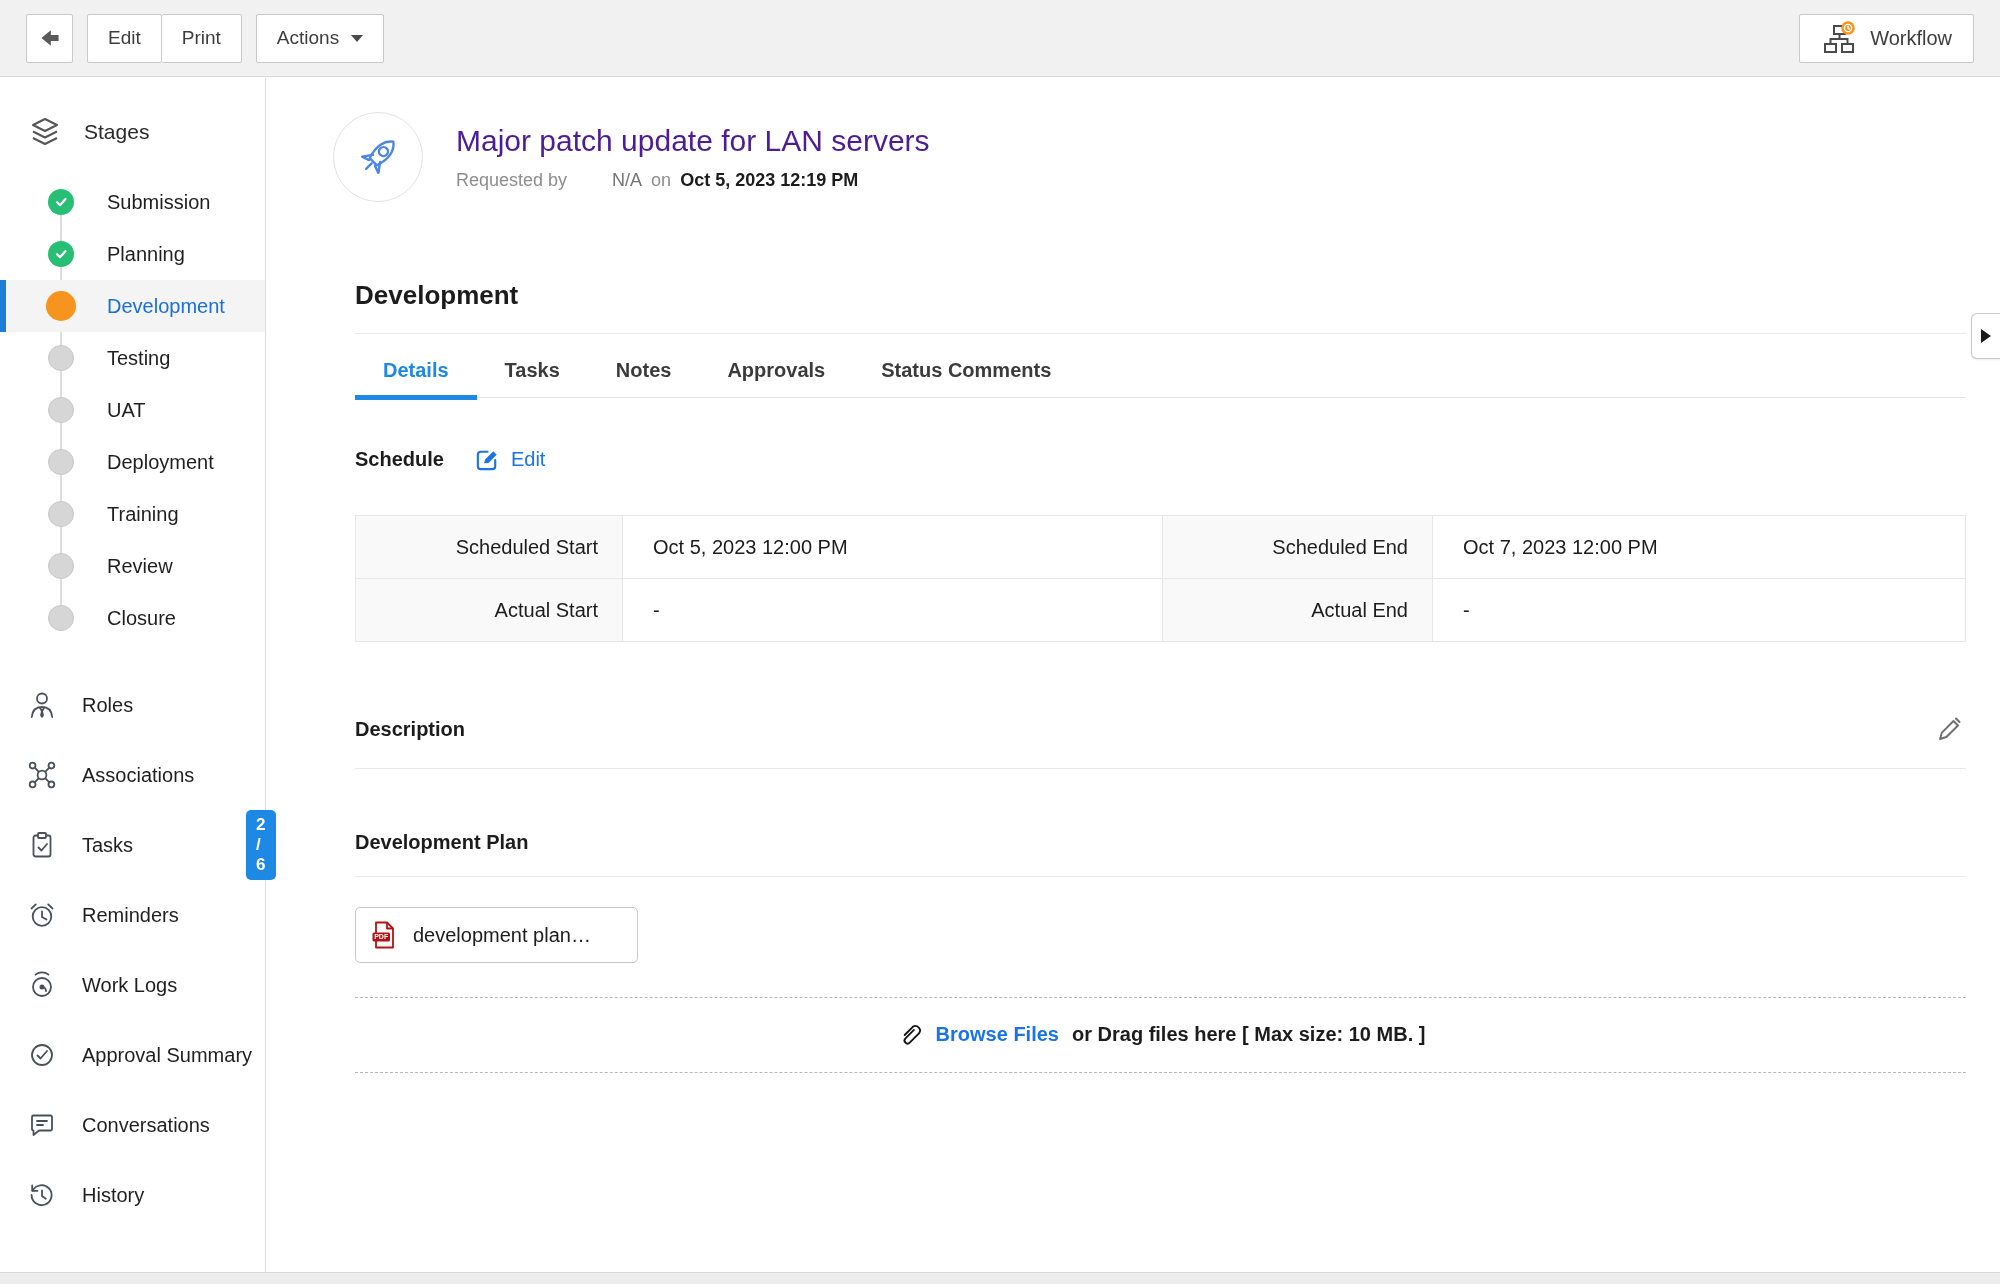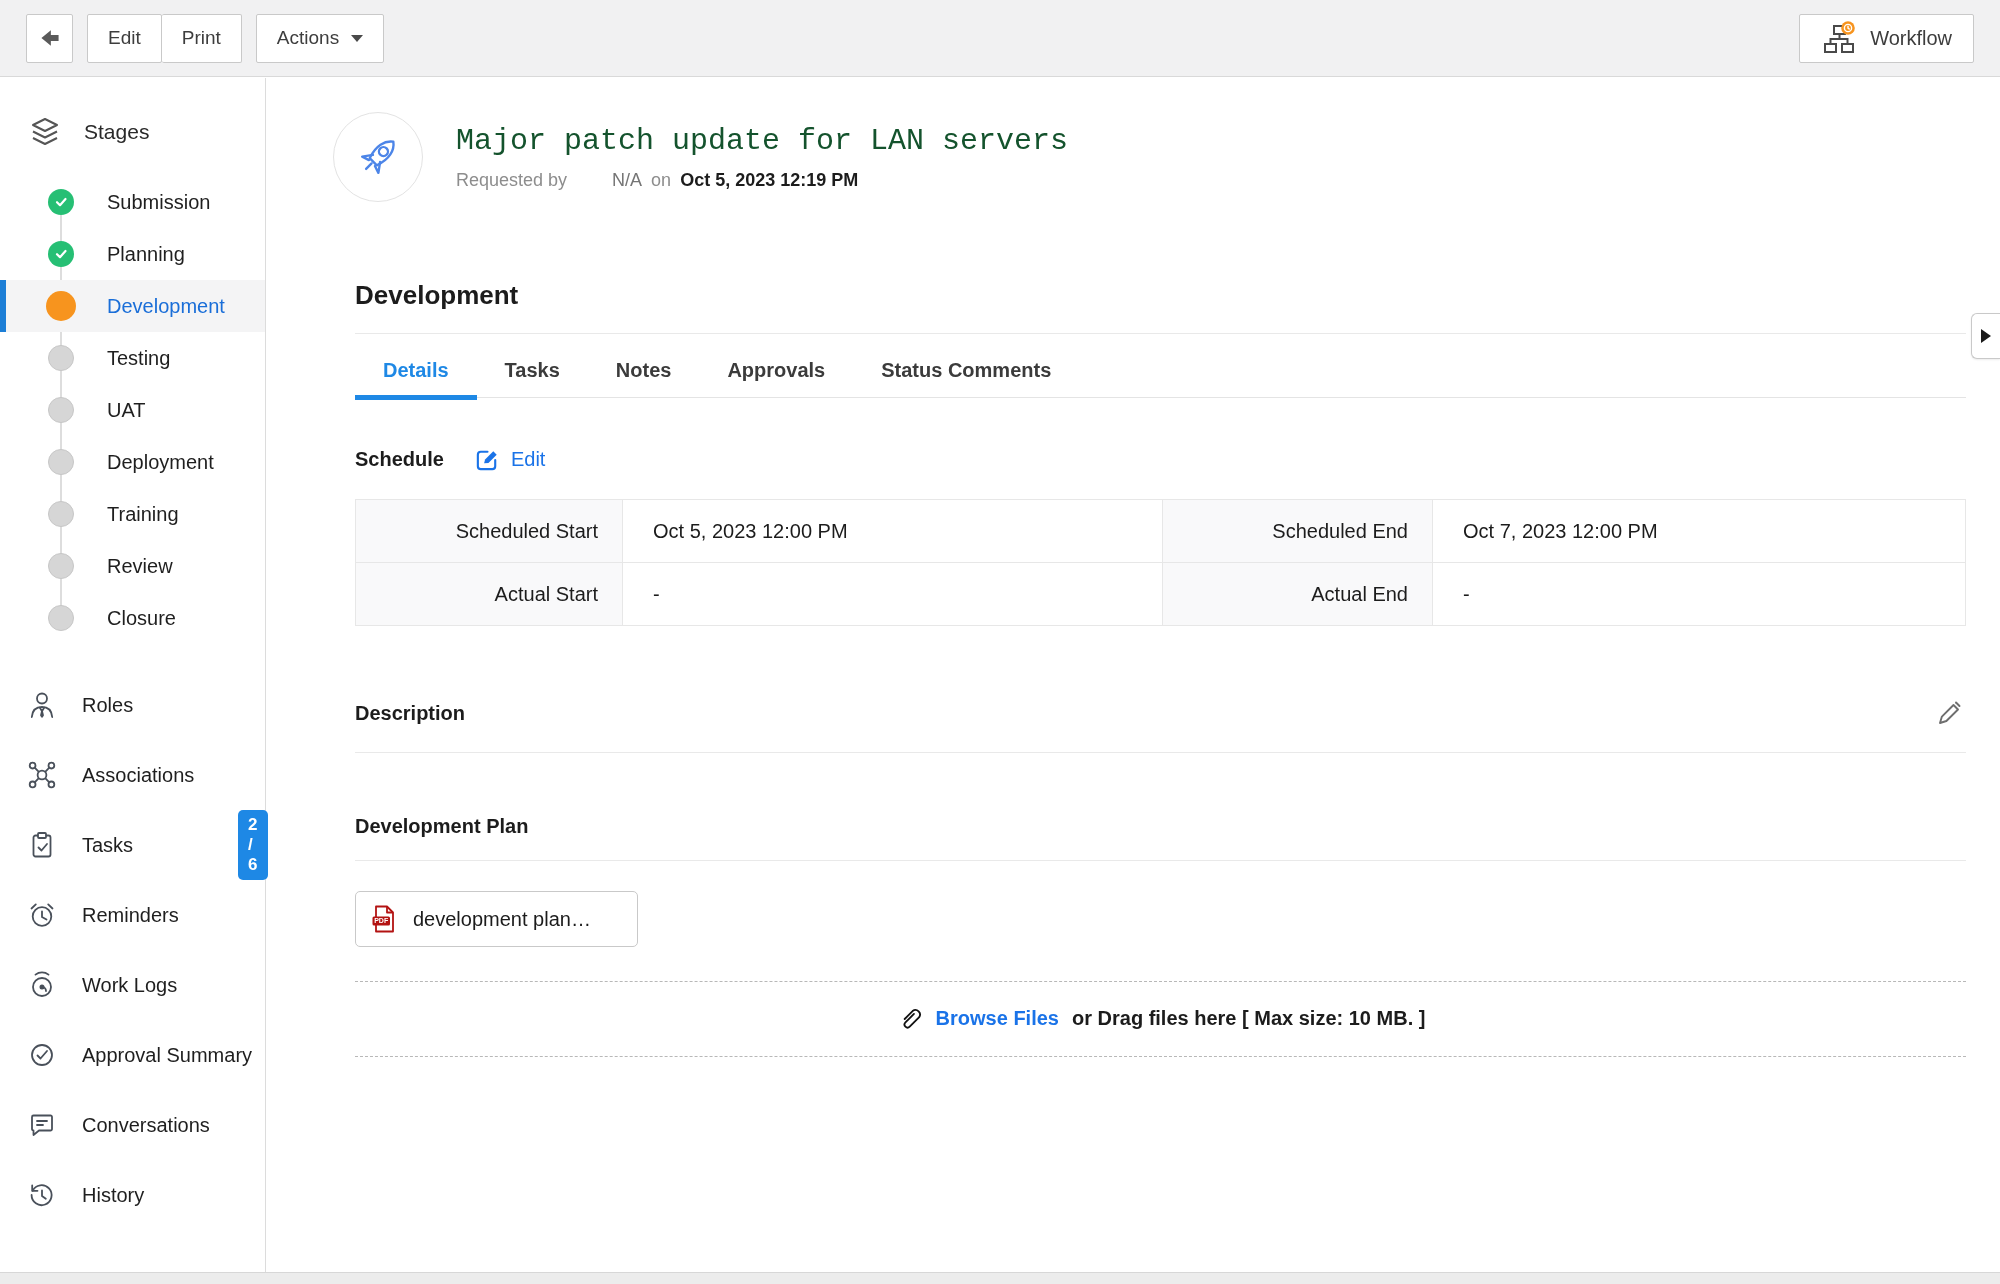--- a/index.html
+++ b/index.html
@@ -43,29 +43,29 @@
   .stage-row.pending .stage-dot{ background:#d6d6d6; border:1px solid #c7c7c7; }
   .stage-row.active{ background:#f4f4f5; box-shadow:inset 6px 0 0 0 #1c7ed6; }
   .stage-row.active .stage-dot{ background:#f7941e; width:30px; height:30px; margin-left:46px; margin-right:31px; }
   .stage-label{ font-size:20px; color:#1f1f1f; }
   .stage-row.active .stage-label{ color:#1a6ed8; font-weight:500; }
 
   .side-nav{ margin-top:26px; }
   .nav-item{ position:relative; height:70px; display:flex; align-items:center; padding-left:27px; gap:25px;
     font-size:20px; color:#1f1f1f; cursor:pointer; }
   .nav-icon{ width:30px; height:30px; display:flex; align-items:center; justify-content:center; flex:none; }
-  .nav-badge{ position:absolute; left:238px; background:#1e88e5; color:#fff; font-size:17px; font-weight:bold;
+  .nav-badge{ position:absolute; left:246px; background:#1e88e5; color:#fff; font-size:17px; font-weight:bold;
     padding:5px 10px; border-radius:5px; letter-spacing:.5px; }
 
   
   .main{ position:absolute; left:318px; top:77px; right:0; bottom:12px; background:#fff; }
   .entity-header{ display:flex; align-items:center; gap:33px; padding:35px 0 0 15px; }
   .avatar{ width:90px; height:90px; border:1px solid #e3e3e3; border-radius:50%;
     display:flex; align-items:center; justify-content:center; flex:none; background:#fff; }
-  .page-title{ font-size:30px; font-weight:500; color:#14532d; margin:0;font-family:Liberation Mono, monospace; }
+  .page-title{ font-size:30px; font-weight:500; color:#4c1d95; margin:0; }
   .subtitle{ margin-top:12px; font-size:18px; color:#8d8d8d; display:flex; gap:9px; align-items:baseline; }
   .subtitle .requester{ color:#757575;margin-left:36px; }
   .subtitle .req-date{ color:#1c1c1c; font-weight:bold; }
 
   .content{ padding:0 34px 0 37px; }
   .stage-title{ margin:78px 0 0; font-size:26px; font-weight:bold; color:#1c1c1c; }
   .rule{ height:1px; background:#e9e9e9; margin-top:22px; }
   .panel-tab{ position:absolute; right:0; top:236px; width:29px; height:46px; background:#fff;
     border:1px solid #c9c9c9; border-right:0; border-radius:6px 0 0 6px;
     display:flex; align-items:center; justify-content:center; box-shadow:0 1px 2px rgba(0,0,0,.08); cursor:pointer; }
@@ -73,21 +73,21 @@
 
   .tabs{ display:flex; margin-top:12px; border-bottom:1px solid #e4e4e4; }
   .tab{ padding:13px 28px 15px; font-size:20px; font-weight:bold; color:#3b3b3b; position:relative; cursor:pointer; }
   .tab.active{ color:#1e88e5; }
   .tab.active::after{ content:''; position:absolute; left:0; right:0; bottom:-3px; height:5px; background:#1e88e5; }
 
   .sched-head{ margin-top:48px; display:flex; align-items:center; gap:30px; }
   .sec-heading{ font-size:20px; font-weight:bold; color:#1c1c1c; }
   .edit-link{ display:flex; align-items:center; gap:10px; color:#1a73e8; font-size:20px; cursor:pointer; }
 
-  table.sched{ width:100%; border-collapse:collapse; margin-top:26px;padding-left:24px; }
+  table.sched{ width:100%; border-collapse:collapse; margin-top:42px;padding-left:24px; }
   table.sched td{ border:1px solid #e7e7e7; height:63px; font-size:20px; color:#1c1c1c; font-weight:500; }
   td.lbl{ background:#f9f9fa; text-align:right; padding-right:24px; }
   td.val{ padding-left:30px; background:#fff; }
 
   .desc-head{ margin-top:70px; display:flex; justify-content:space-between; align-items:center; }
   .desc-text{ margin-top:34px; font-size:20px; line-height:1.55; color:#1c1c1c; }
   .desc-text p{ margin:0; }
   .desc-text p.spaced{ margin-top:31px; }
   .icon-btn{ cursor:pointer; display:flex; align-items:center; justify-content:center; }
 

